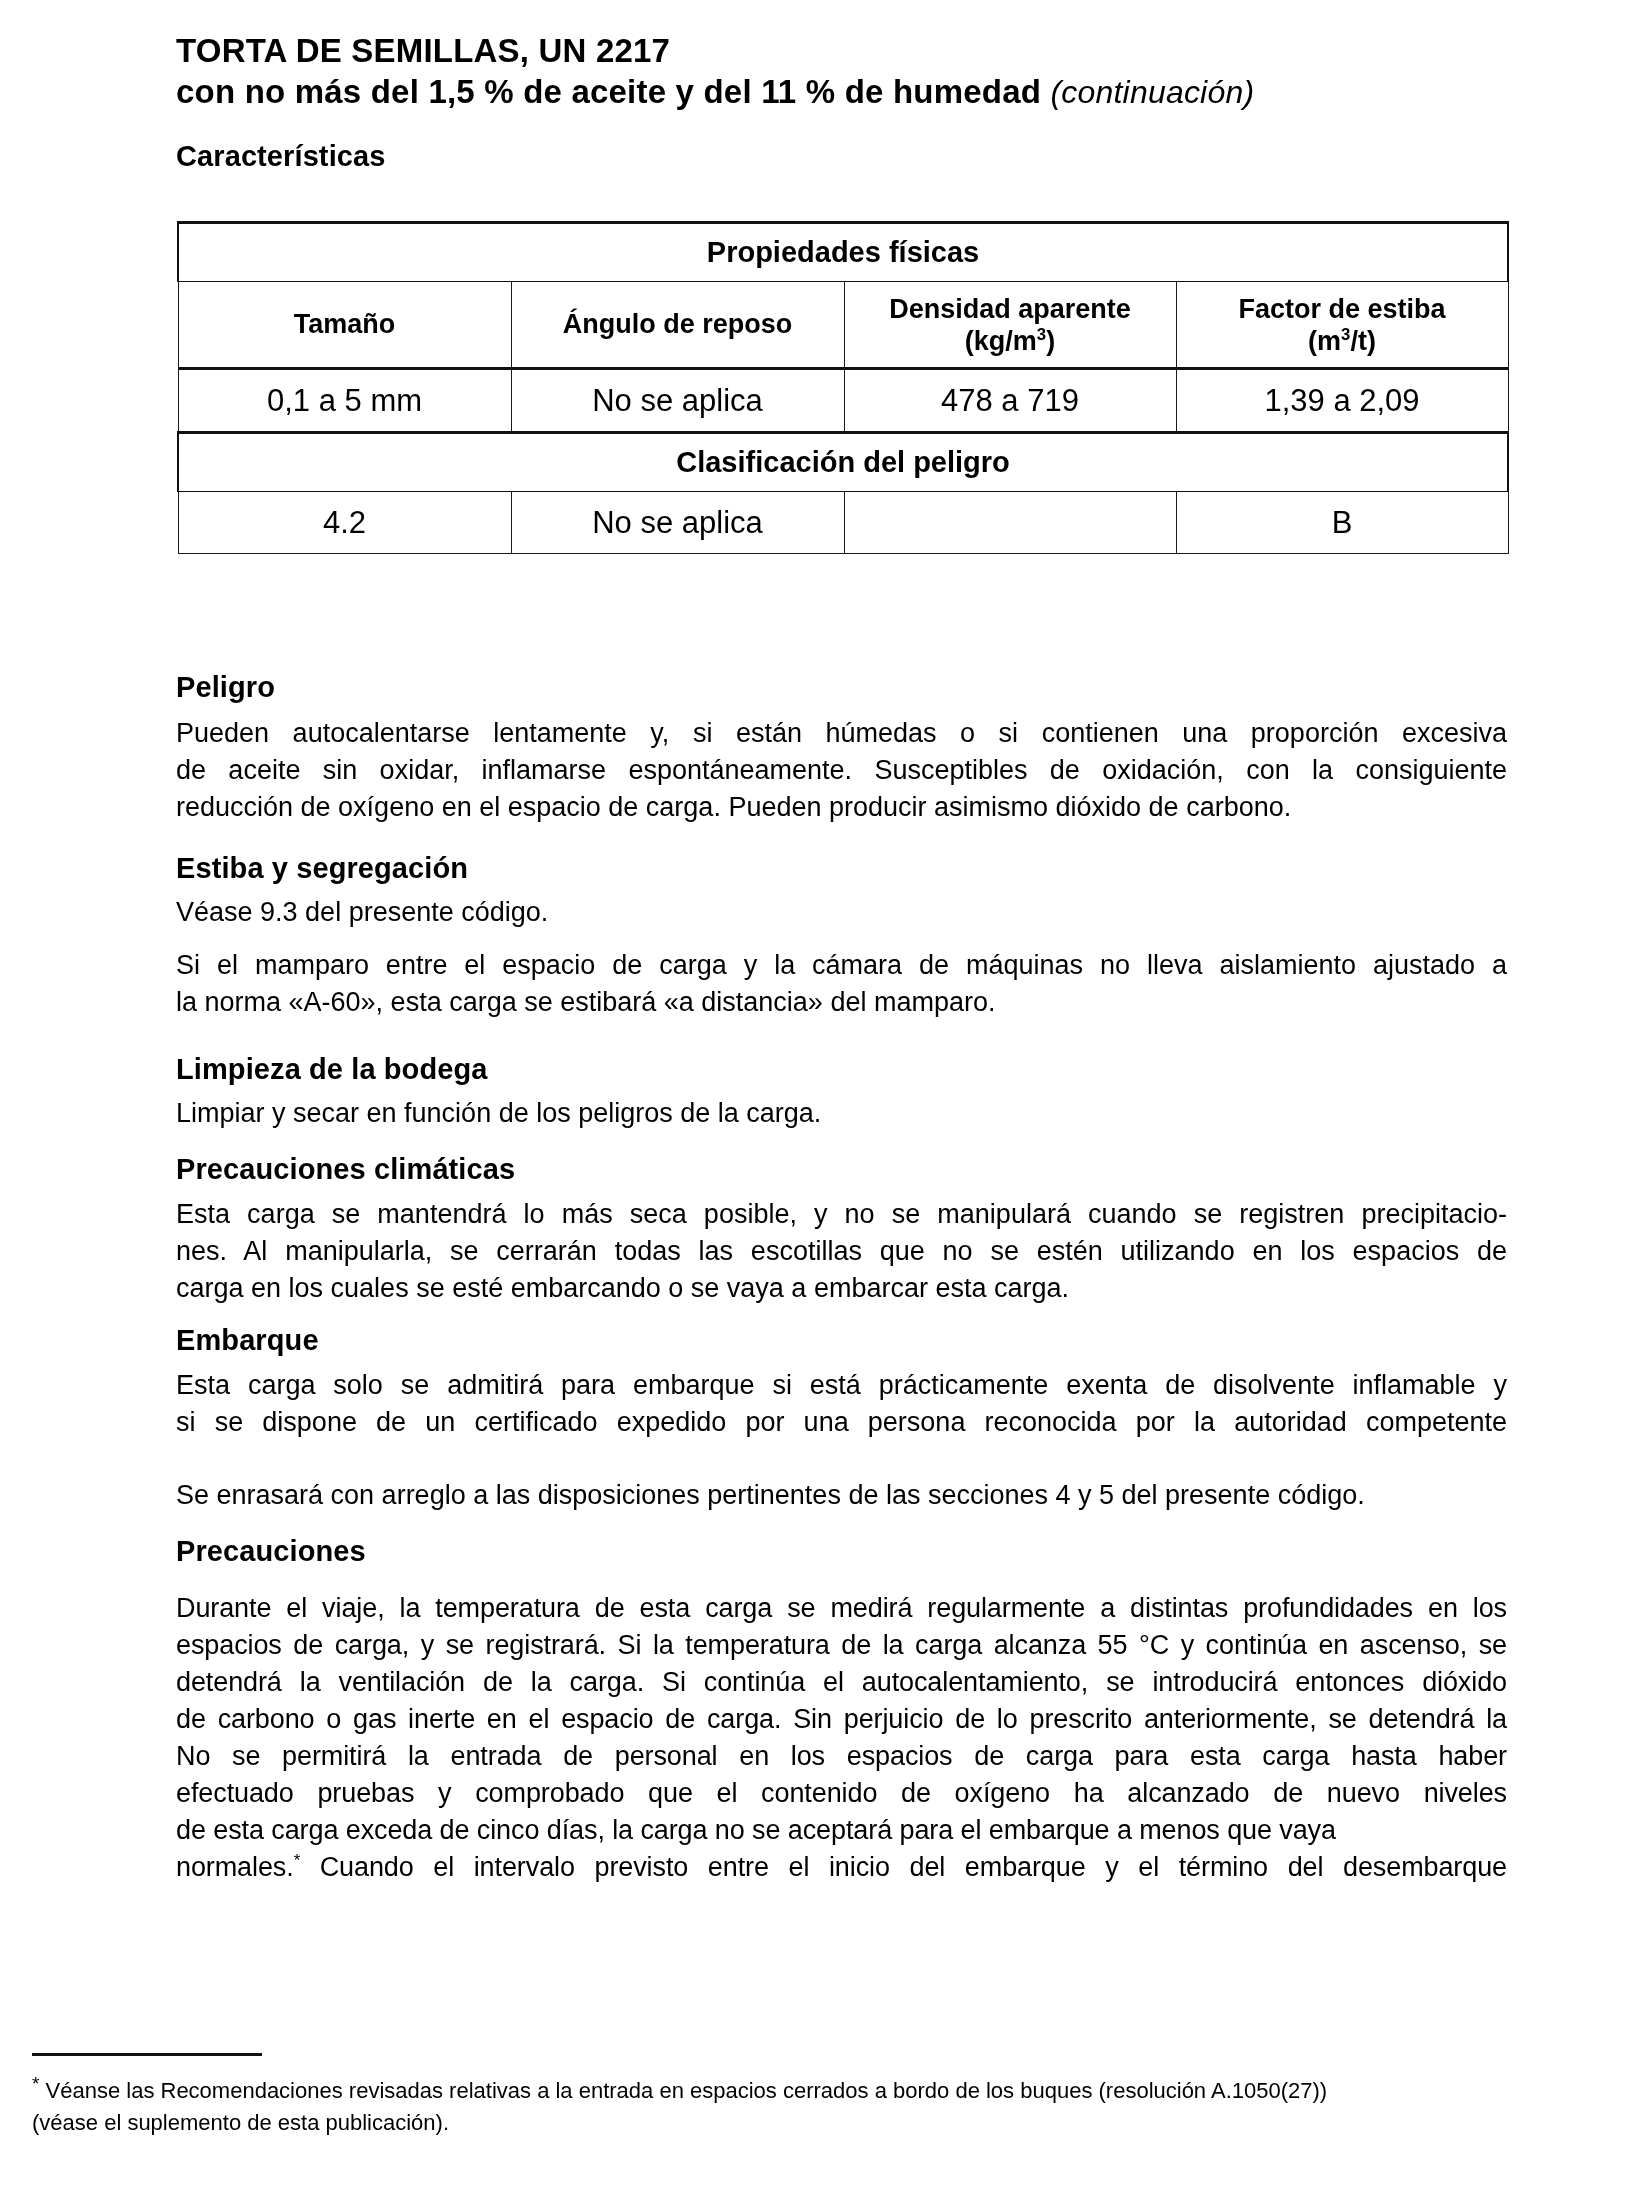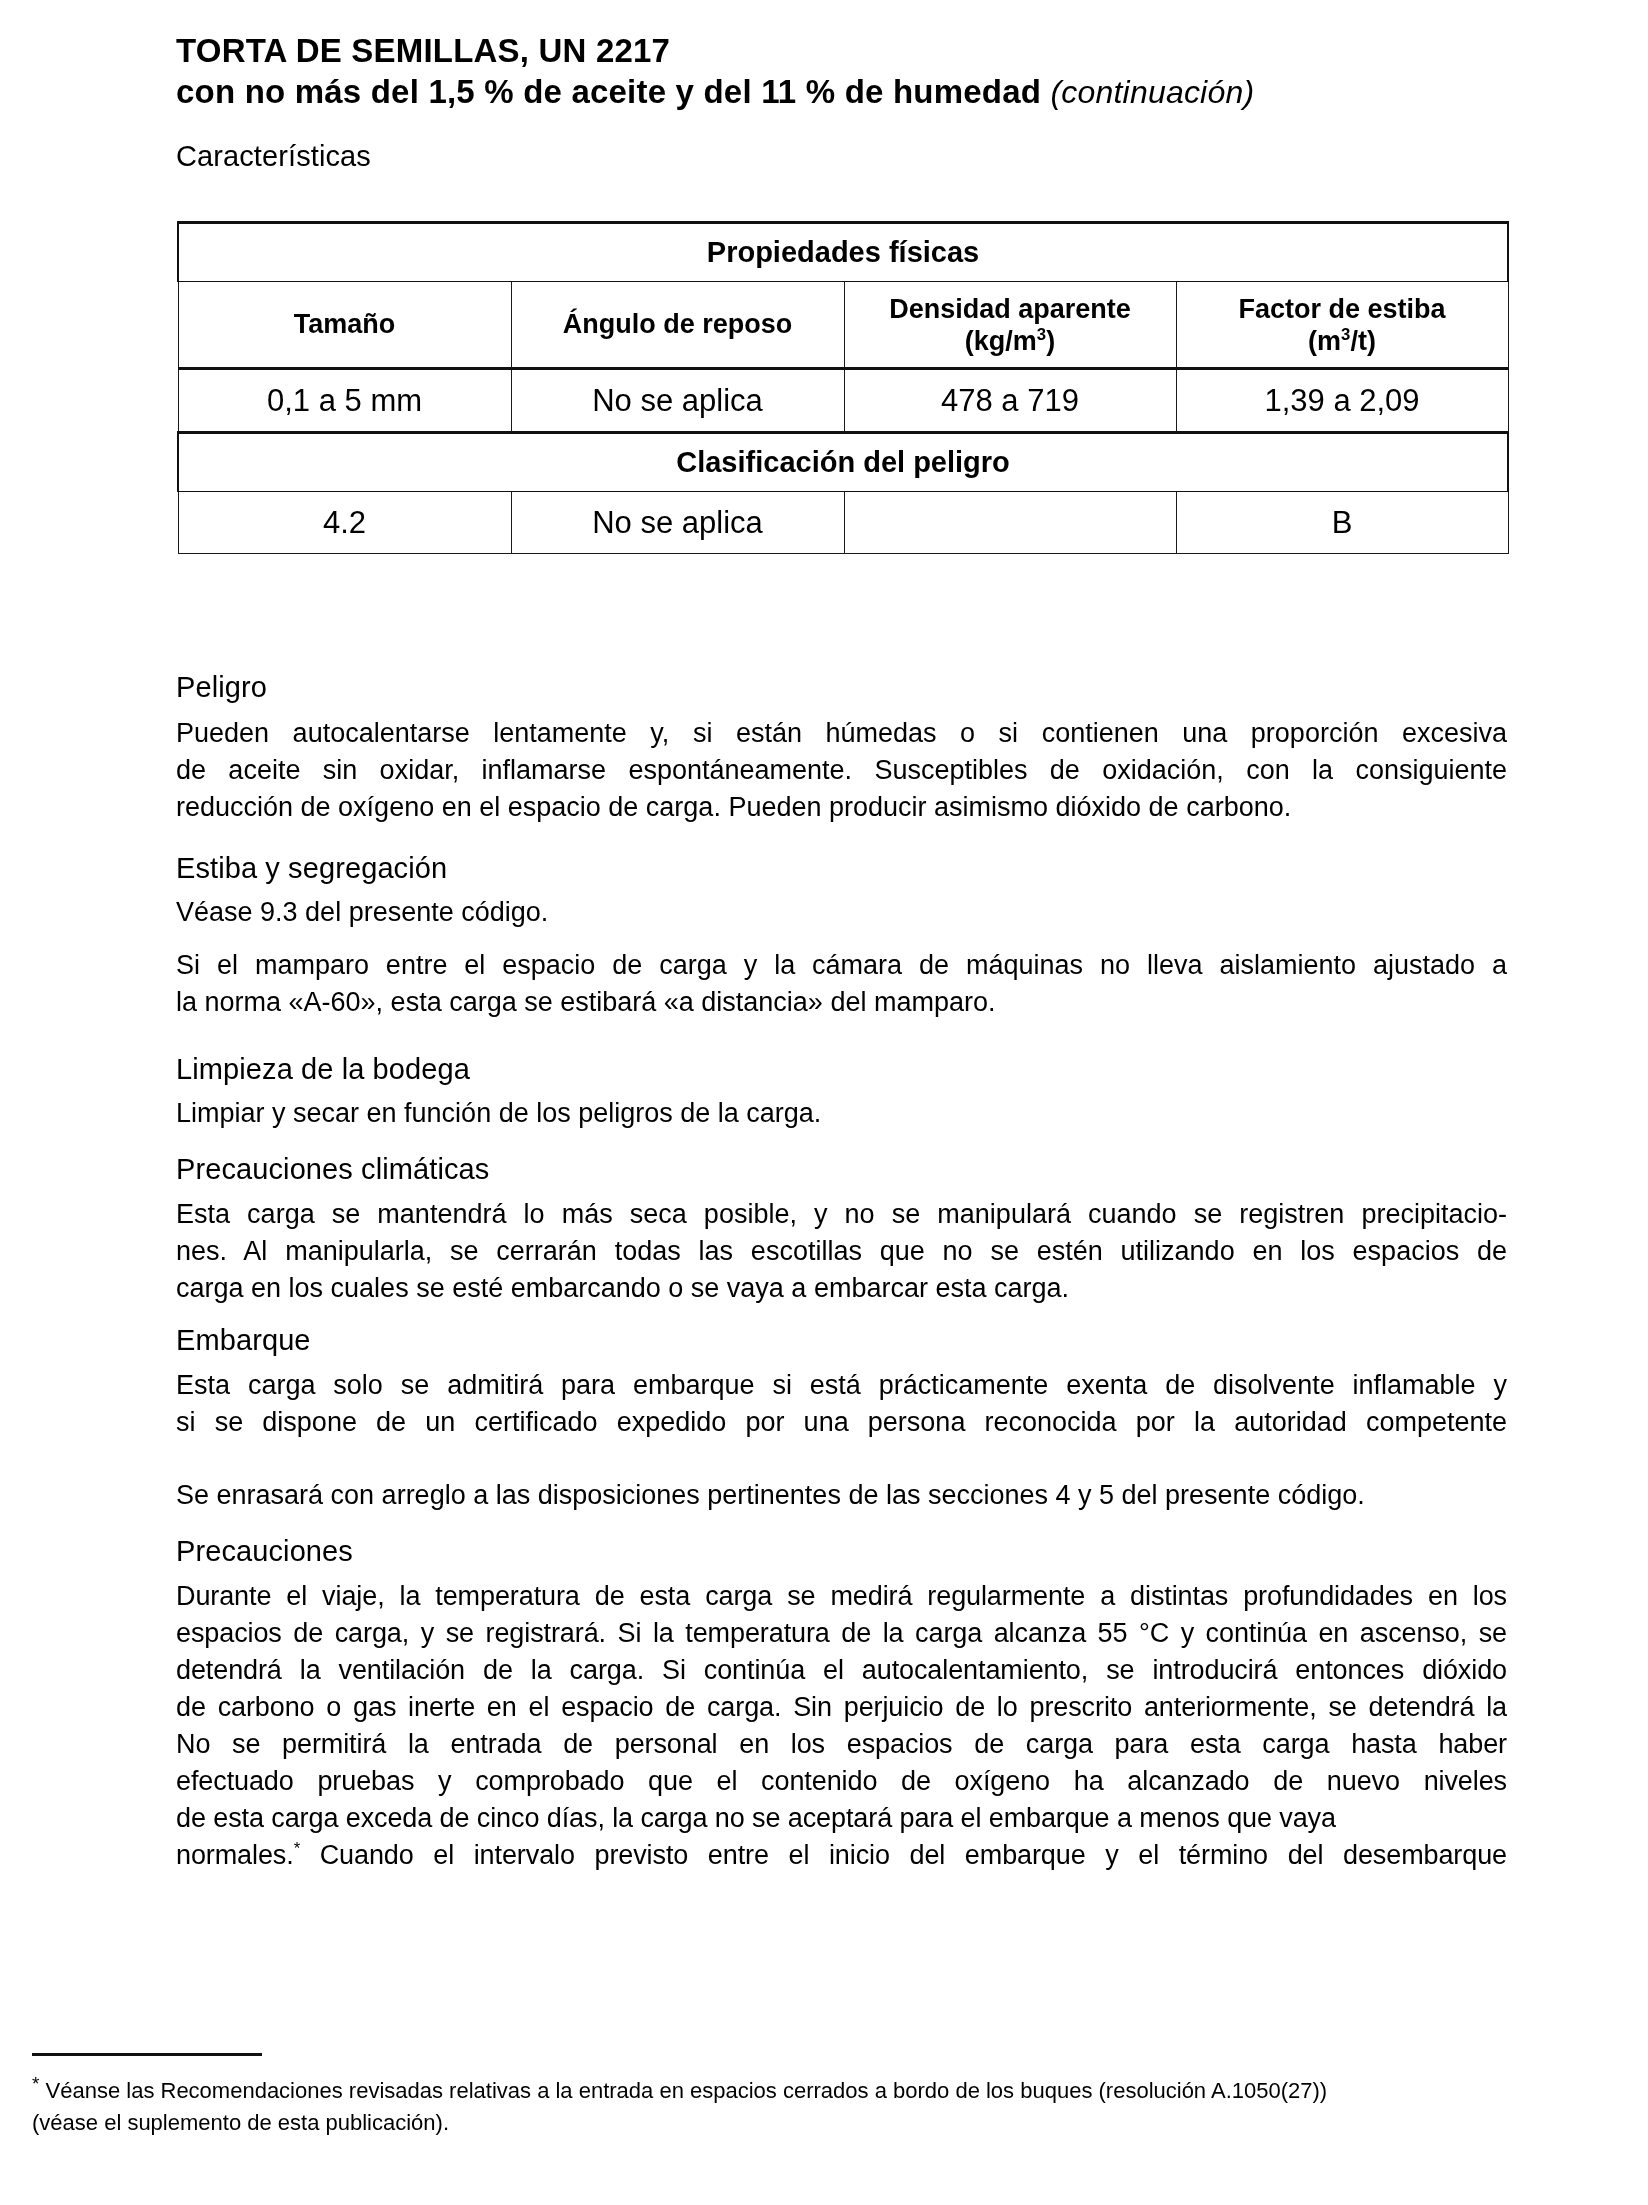--- a/index.html
+++ b/index.html
@@ -41,21 +41,21 @@
   }
   .title-line .cont {
     font-weight: normal;
     font-style: italic;
     font-size: 32px;
   }
 
   
   .heading {
     position: absolute;
-    font-weight: normal;
+    font-weight: bold;
     font-size: 29px;
     line-height: 33px;
     letter-spacing: 0.1px;
     white-space: nowrap;
   }
 
   
   .tbl {
     position: absolute;
     left: 177px;
@@ -104,20 +104,21 @@
   
   .para {
     position: absolute;
     font-size: 27px;
     line-height: 37px;
     text-align: justify;
     letter-spacing: 0px;
   }
   .para.tight {
     letter-spacing: -0.1px;
+    margin-top: 12px;
   }
 
   
   .para > div.l {
     text-align: justify;
     text-align-last: justify;
     white-space: nowrap;
   }
   .para > div.l.last {
     text-align-last: left;

